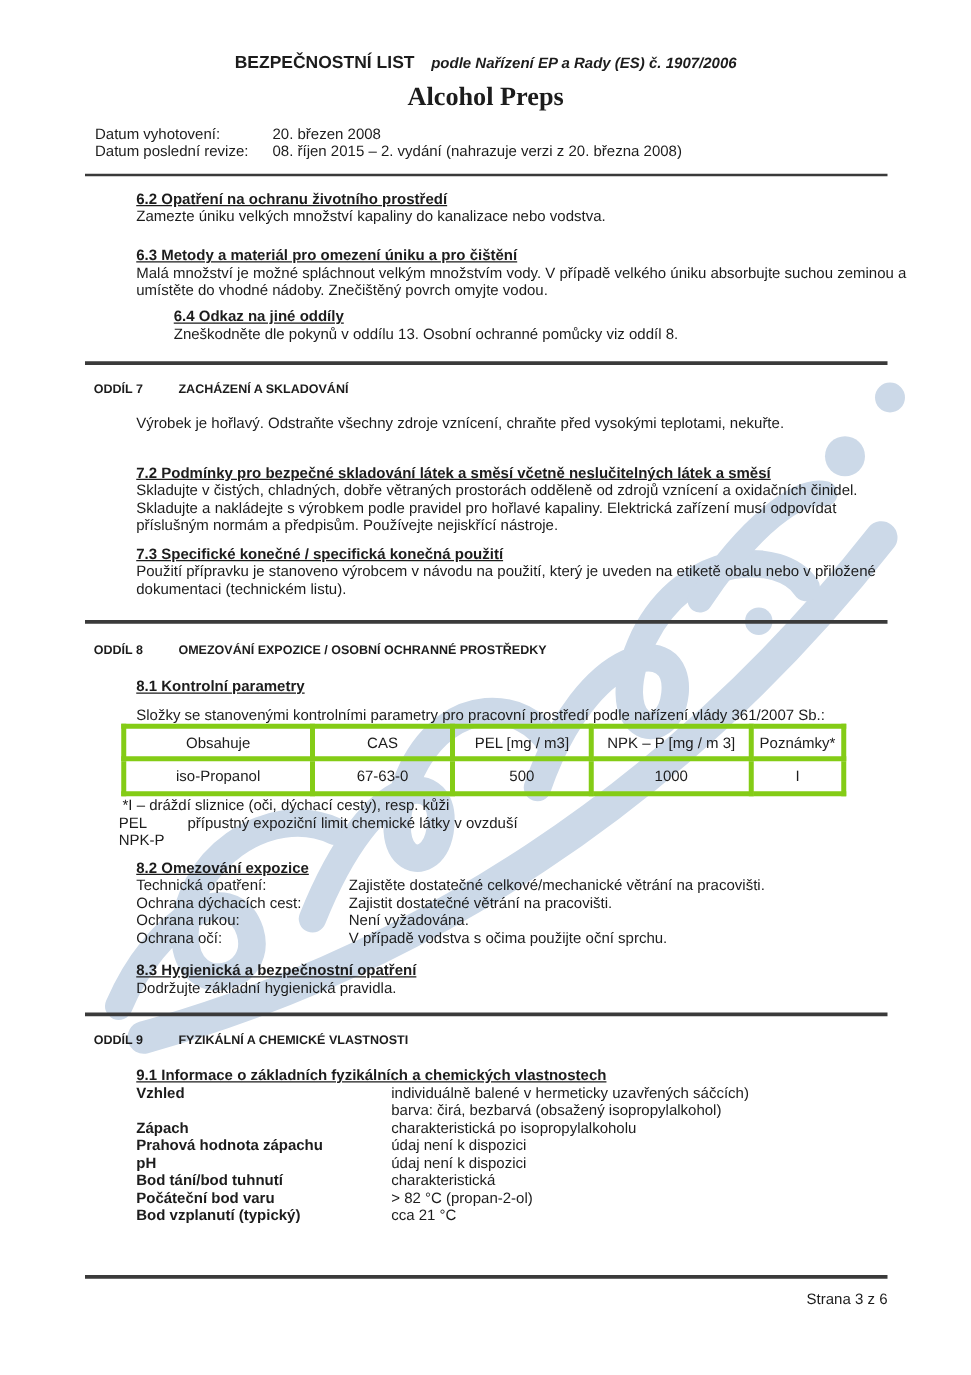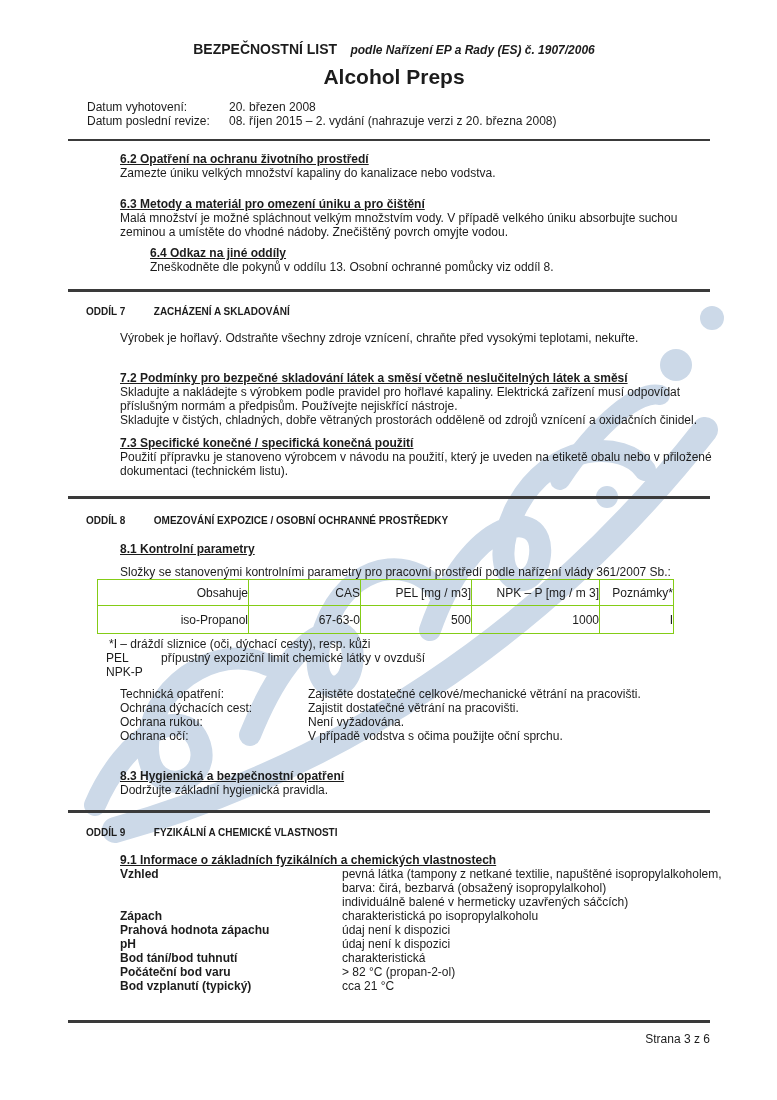--- a/index.html
+++ b/index.html
@@ -8,46 +8,46 @@
     position: relative;
     background: #ffffff;
     font-family: "Liberation Sans", "DejaVu Sans", sans-serif;
     font-size: 12px;
     line-height: 14px;
     color: #1c1c1c;
     overflow: hidden;
   }
   .abs { position: absolute; }
   .watermark { left: 0; top: 0; width: 777px; height: 1100px; z-index: 0; }
-  .content-layer { z-index: 1; padding-left: 11px; }
+  .content-layer { z-index: 1; }
 
   .doc-header { left: 0; top: 42px; width: 777px; text-align: center; white-space: nowrap; }
   .doc-type { font-weight: bold; font-size: 14px; }
   .doc-type-suffix { font-weight: bold; font-style: italic; font-size: 12px; margin-left: 10px; }
-  .product-name { left: 0; top: 70px; width: 777px; text-align: center; font-weight: bold; font-size: 21px; }
+  .product-name { left: 0; top: 70px; width: 777px; text-align: center; font-weight: bold; font-size: 21px; font-family: Liberation Serif, serif; }
 
   .dates { left: 76px; top: 100px; width: 620px; }
   .date-row { display: flex; }
   .date-label { width: 142px; flex: 0 0 142px; }
 
   .rule { left: 68px; width: 642px; background: #3a3a3a; }
   .rule-2 { height: 2px; }
   .rule-3 { height: 3px; }
 
   .sub { left: 109px; width: 617px; }
   .sub-heading { font-weight: bold; text-decoration: underline; }
   .sec-heading { left: 75px; width: 635px; font-weight: bold; font-size: 10px; white-space: nowrap; }
   .sec-num { display: inline-block; width: 65px; }
 
-  .kv-row { display: flex; gap: 18px; }
+  .kv-row { display: flex; }
   .kv-82 .kv-label { width: 170px; flex: 0 0 170px; }
   .kv-91 .kv-label { width: 204px; flex: 0 0 204px; font-weight: bold; }
 
   .sds-table { border-collapse: collapse; table-layout: fixed; }
-  .sds-table td { border: 1px solid #84cc16; text-align: right; vertical-align: middle; font-size: 12px; }
+  .sds-table td { border: 4px solid #84cc16; text-align: center; vertical-align: middle; font-size: 12px; }
   .sds-table .th-row td { height: 26px; }
   .sds-table .data-row td { height: 28px; }
 
   .notes { left: 95px; width: 615px; }
   .note-star { padding-left: 3px; }
   .term-row { display: flex; }
   .term { width: 55px; flex: 0 0 55px; }
 
   .footer-page { left: 68px; top: 1032px; width: 642px; text-align: right; }
 </style>
@@ -109,22 +109,22 @@
   <span class="sec-num">ODDÍL 7</span>
   <span>ZACHÁZENÍ A SKLADOVÁNÍ</span>
 </div>
 
 <div class="abs content-layer sub" style="top:331px;">
   <div>Výrobek je hořlavý. Odstraňte všechny zdroje vznícení, chraňte před vysokými teplotami, nekuřte.</div>
 </div>
 
 <div class="abs content-layer sub" style="top:371px;">
   <div class="sub-heading">7.2 Podmínky pro bezpečné skladování látek a směsí včetně neslučitelných látek a směsí</div>
+  <div>Skladujte v čistých, chladných, dobře větraných prostorách odděleně od zdrojů vznícení a oxidačních činidel.</div>
   <div>Skladujte a nakládejte s výrobkem podle pravidel pro hořlavé kapaliny. Elektrická zařízení musí odpovídat příslušným normám a předpisům. Používejte nejiskřící nástroje.</div>
-  <div>Skladujte v čistých, chladných, dobře větraných prostorách odděleně od zdrojů vznícení a oxidačních činidel.</div>
 </div>
 
 <div class="abs content-layer sub" style="top:436px;">
   <div class="sub-heading">7.3 Specifické konečné / specifická konečná použití</div>
   <div>Použití přípravku je stanoveno výrobcem v návodu na použití, který je uveden na etiketě obalu nebo v přiložené dokumentaci (technickém listu).</div>
 </div>
 
 <div class="abs content-layer rule rule-3" style="top:496px;"></div>
 
 <div class="abs content-layer sec-heading" style="top:514px;">
@@ -171,20 +171,21 @@
   <div class="term-row">
     <span class="term">PEL</span>
     <span>přípustný expoziční limit chemické látky v ovzduší</span>
   </div>
   <div class="term-row">
     <span class="term">NPK-P</span>
   </div>
 </div>
 
 <div class="abs content-layer sub kv-82" style="top:687px;">
+  <div class="sub-heading">8.2 Omezování expozice</div>
   <div class="kv-row">
     <span class="kv-label">Technická opatření:</span>
     <span>Zajistěte dostatečné celkové/mechanické větrání na pracovišti.</span>
   </div>
   <div class="kv-row">
     <span class="kv-label">Ochrana dýchacích cest:</span>
     <span>Zajistit dostatečné větrání na pracovišti.</span>
   </div>
   <div class="kv-row">
     <span class="kv-label">Ochrana rukou:</span>
@@ -207,23 +208,22 @@
   <span class="sec-num">ODDÍL 9</span>
   <span>FYZIKÁLNÍ A CHEMICKÉ VLASTNOSTI</span>
 </div>
 
 <div class="abs content-layer sub kv-91" style="top:853px;">
   <div class="sub-heading">9.1 Informace o základních fyzikálních a chemických vlastnostech</div>
 
   <div class="kv-row">
     <span class="kv-label">Vzhled</span>
     <span>
-      <span style="display:block">pevná látka (tampony z netkané textilie, napuštěné isopropylalkoholem,</span>
+      <span style="display:block">individuálně balené v hermeticky uzavřených sáčcích)</span>
       <span style="display:block">barva: čirá, bezbarvá (obsažený isopropylalkohol)</span>
-      <span style="display:block">individuálně balené v hermeticky uzavřených sáčcích)</span>
     </span>
   </div>
   <div class="kv-row">
     <span class="kv-label">Zápach</span>
     <span>charakteristická po isopropylalkoholu</span>
   </div>
   <div class="kv-row">
     <span class="kv-label">Prahová hodnota zápachu</span>
     <span>údaj není k dispozici</span>
   </div>

